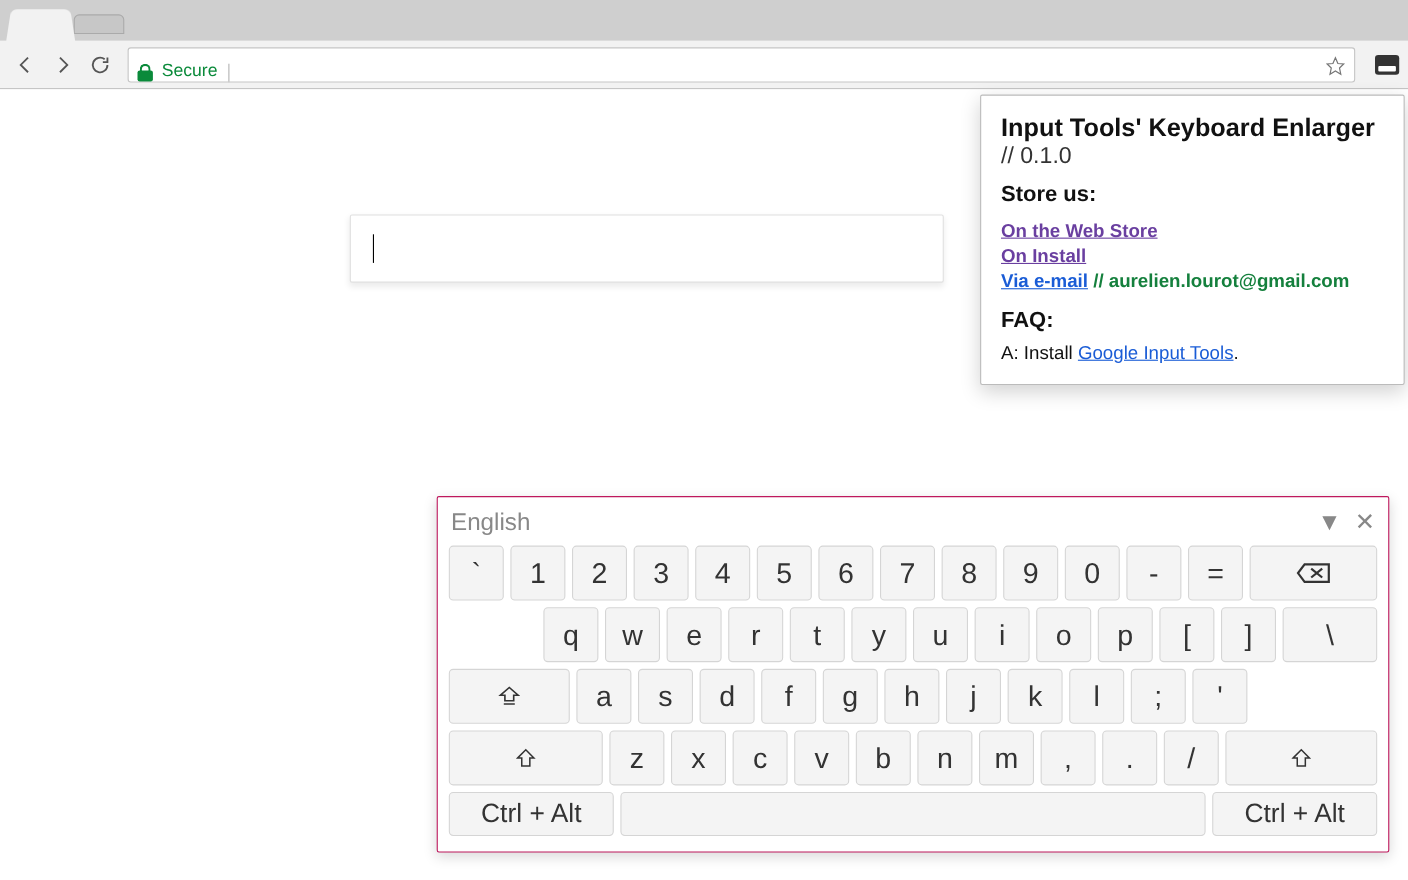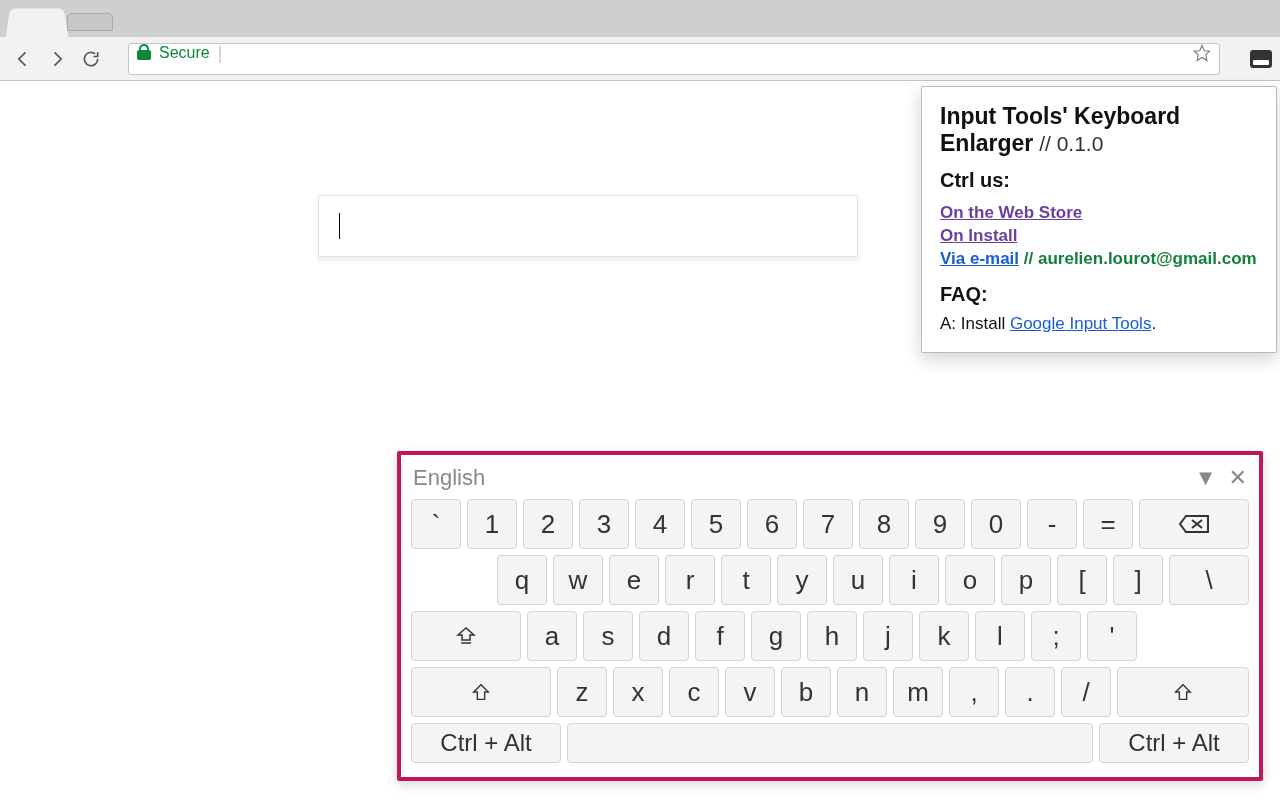--- a/index.html
+++ b/index.html
@@ -63,23 +63,23 @@
   }
   .navbtn svg { stroke: #555; stroke-width: 2; fill: none; }
 
   .omnibox {
     flex: 1;
     height: 32px;
     background: #fff;
     border: 1px solid #c5c5c5;
     border-radius: 3px;
     display: flex;
-    align-items: flex-start;
+    align-items: flex-end;
     padding: 0 8px;
-    margin: 0 18px;
+    margin: 0 6px;
     gap: 8px;
     color: #333;
   }
   .lock-icon {
     width: 14px;
     height: 16px;
     position: relative;
   }
   .lock-icon::before {
     content: "";
@@ -147,21 +147,21 @@
     background: #000;
     animation: blink 1s infinite;
   }
   @keyframes blink { 50% { opacity: 0; } }
 
   
   .popup {
     position: absolute;
     right: 3px;
     top: 86px;
-    width: 356px;
+    width: 386px;
     background: #fff;
     border: 1px solid #bbb;
     border-radius: 2px;
     box-shadow: 0 6px 18px rgba(0,0,0,0.18);
     padding: 16px 18px 18px;
     font-size: 17px;
     color: #111;
   }
   .popup h1 { font-size: 23px; font-weight: 700; display: inline; }
   .popup .ver { font-size: 21px; color: #333; font-weight: 400; }
@@ -173,21 +173,21 @@
   .popup .faq-q { font-weight: 700; margin-top: 14px; }
   .popup .faq-a { margin-top: 8px; }
 
   
   .keyboard {
     position: absolute;
     left: 397px;
     top: 451px;
     width: 866px;
     background: #fff;
-    border: 4px solid #be185d;
+    border: 1px solid #be185d;
     box-shadow: 0 4px 12px rgba(0,0,0,0.15);
     border-radius: 2px;
     padding: 8px 10px 14px;
   }
   .kbd-head {
     display: flex;
     align-items: center;
     justify-content: space-between;
     padding: 2px 2px 8px;
   }
@@ -263,21 +263,21 @@
 </div>
 
 <div class="searchbox">
   <div class="caret"></div>
 </div>
 
 <div class="popup">
   <div>
     <h1>Input Tools' Keyboard Enlarger</h1><span class="ver"><span> // </span><span>0.1.0</span></span>
   </div>
-  <h2>Ctrl us:</h2>
+  <h2>Store us:</h2>
   <div class="links">
     <a class="visited" href="#">On the Web Store</a><br>
     <a class="visited" href="#">On Install</a><br>
     <a class="normal" href="#">Via e-mail</a><span class="email-suffix"> // aurelien.lourot@gmail.com</span>
   </div>
   <h2>FAQ:</h2>
   <div class="faq-a">
     <span>A: Install </span><a class="normal" href="#">Google Input Tools</a><span>.</span>
   </div>
 </div>

